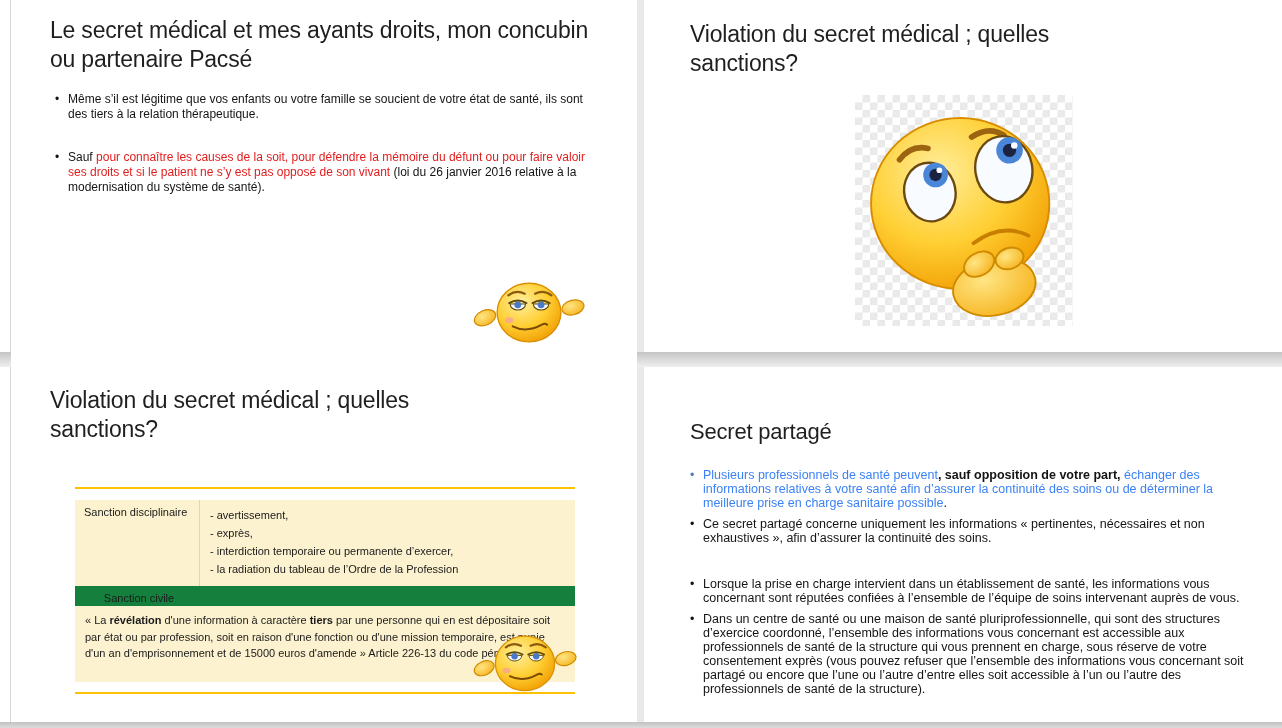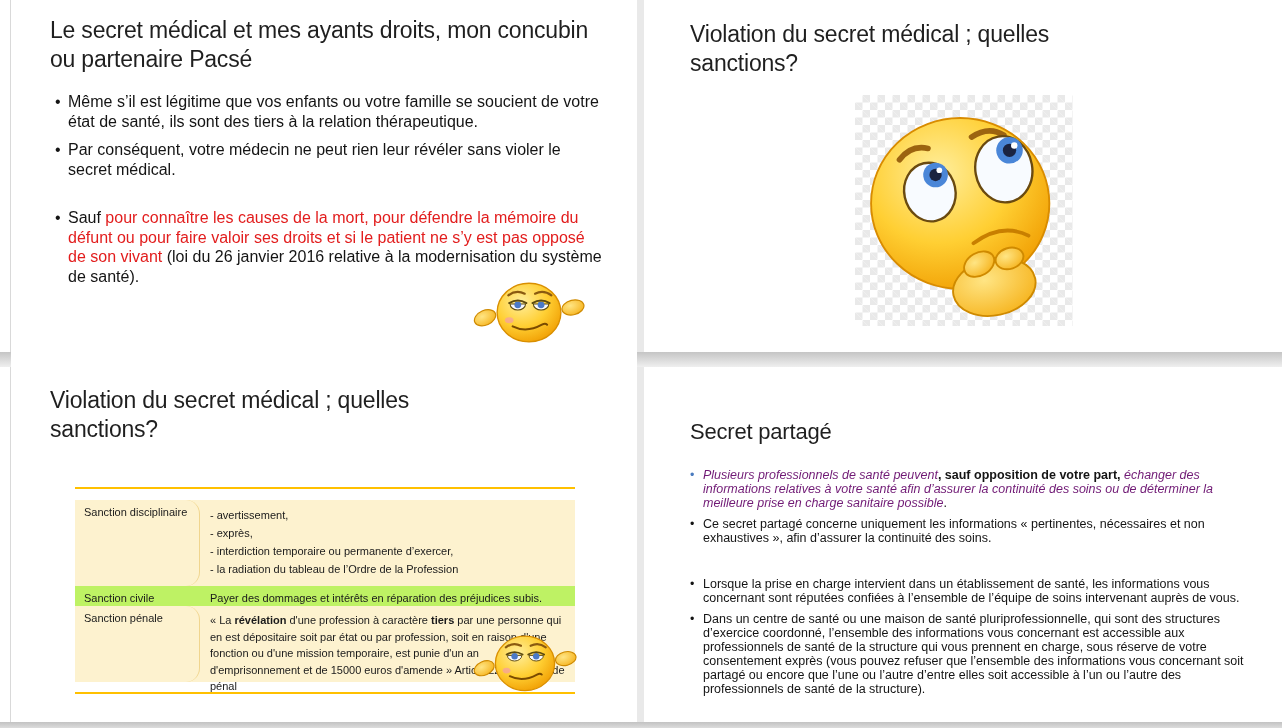--- a/index.html
+++ b/index.html
@@ -29,21 +29,21 @@
   #slide-tr .slide-title{left:46px;top:20px;width:470px;}
   #slide-bl .slide-title{left:39px;top:18px;width:470px;}
   #slide-br .slide-title{left:46px;top:34px;width:470px;font-size:22px;margin-top:16px;}
 
   
   ul.bullets{list-style:none;margin:0;padding:0;position:absolute;}
   ul.bullets li{position:relative;padding-left:13px;}
   ul.bullets li:before{content:"\2022";position:absolute;left:0;top:0;}
 
   
-  #slide-tl ul.bullets{left:44px;top:92px;width:548px;font-size:16px;line-height:1.22;color:#141414;}
+  #slide-tl ul.bullets{left:44px;top:92px;width:548px;font-size:12px;line-height:1.22;color:#141414;}
   #slide-tl li{margin-bottom:9px;}
   #slide-tl li.spaced{margin-top:29px;}
   .red{color:#e21d1d;}
 
   
   .checker-img{
     position:absolute;left:211px;top:95px;width:218px;height:231px;
     background-color:#ffffff;
     background-image:
       linear-gradient(45deg,#e9e9e9 25%,transparent 25%,transparent 75%,#e9e9e9 75%),
@@ -53,37 +53,37 @@
   }
   .checker-img svg{position:absolute;left:4px;top:6px;}
 
   
   .gold-rule{position:absolute;height:2px;background:#ffc000;}
   #rule-top{left:64px;top:119px;width:500px;}
   #rule-bottom{left:64px;top:324px;width:500px;}
   .sanction-table{position:absolute;left:64px;top:132px;width:500px;font-size:11px;color:#1a1a1a;}
   .t-row{display:flex;}
   .t-row.cream{background:#fdf2cf;}
-  .t-row.white{background:#bef264;}
-  .t-label{width:125px;flex:0 0 125px;padding:6px 6px 0 9px;box-sizing:border-box;border-radius:14px;}
+  .t-row.white{background:#15803d;text-align:center;}
+  .t-label{width:125px;flex:0 0 125px;padding:6px 6px 0 9px;box-sizing:border-box;}
   .t-row.cream .t-label{border-right:1px solid #f0d58e;}
   .t-value{flex:1;padding:6px 8px 8px 10px;box-sizing:border-box;}
   #row-disc{height:86px;}
   #row-disc .t-value{line-height:1.65;}
   #row-civ{height:20px;}
   #row-pen{height:76px;}
   #row-pen .t-value{line-height:1.5;}
   .b{font-weight:bold;}
 
   
   #slide-br ul.bullets{left:46px;top:100px;width:572px;font-size:12.5px;line-height:1.12;color:#141414;}
   #slide-br li{margin-bottom:7px;}
   #slide-br li.spaced{margin-top:32px;}
   #slide-br li.blue-bullet:before{color:#4a7bbf;}
-  .blue{color:#701a75;font-style:italic;}
+  .blue{color:#3b82f6;}
   .semib{font-weight:bold;}
 
   
   .shrug-wrap{position:absolute;}
   #shrug-tl{left:462px;top:272px;width:112px;height:76px;}
   #shrug-bl{left:462px;top:258px;width:104px;height:70px;}
 </style>
 </head>
 <body>
 
@@ -135,22 +135,21 @@
 
 <div class="left-page-edge"></div>
 <div class="v-gutter"></div>
 <div class="h-gutter"></div>
 <div class="bottom-gutter"></div>
 
 <div class="slide" id="slide-tl">
   <div class="slide-title">Le secret médical et mes ayants droits, mon concubin ou partenaire Pacsé</div>
   <ul class="bullets">
     <li>Même s’il est légitime que vos enfants ou votre famille se soucient de votre état de santé, ils sont des tiers à la relation thérapeutique.</li>
-    <li>Par conséquent, votre médecin ne peut rien leur révéler sans violer le secret médical.</li>
-    <li class="spaced"><span>Sauf </span><span class="red">pour connaître les causes de la mort, pour défendre la mémoire du défunt ou pour faire valoir ses droits et si le patient ne s’y est pas opposé de son vivant </span><span>(loi du 26 janvier 2016 relative à la modernisation du système de santé).</span></li>
+    <li class="spaced"><span>Sauf </span><span class="red">pour connaître les causes de la soit, pour défendre la mémoire du défunt ou pour faire valoir ses droits et si le patient ne s’y est pas opposé de son vivant </span><span>(loi du 26 janvier 2016 relative à la modernisation du système de santé).</span></li>
   </ul>
   <div class="shrug-wrap" id="shrug-tl">
     <svg width="112" height="76" viewBox="0 0 130 86">
         <use href="#shrug"></use>
       </svg>
   </div>
 </div>
 
 <div class="slide" id="slide-tr">
   <div class="slide-title">Violation du secret médical ; quelles sanctions?</div>
@@ -170,25 +169,23 @@
       <div class="t-label">Sanction disciplinaire</div>
       <div class="t-value">
         <div>- avertissement,</div>
         <div>- exprès,</div>
         <div>- interdiction temporaire ou permanente d’exercer,</div>
         <div>- la radiation du tableau de l’Ordre de la Profession</div>
       </div>
     </div>
     <div class="t-row white" id="row-civ">
       <div class="t-label">Sanction civile</div>
-      <div class="t-value">Payer des dommages et intérêts en réparation des préjudices subis.</div>
     </div>
     <div class="t-row cream" id="row-pen">
-      <div class="t-label">Sanction pénale</div>
-      <div class="t-value"><span>« La </span><span class="b">révélation</span><span> d'une profession à caractère </span><span class="b">tiers</span><span> par une personne qui en est dépositaire soit par état ou par profession, soit en raison d'une fonction ou d'une mission temporaire, est punie d'un an d'emprisonnement et de 15000 euros d'amende » Article 226-13 du code pénal</span></div>
+      <div class="t-value"><span>« La </span><span class="b">révélation</span><span> d'une information à caractère </span><span class="b">tiers</span><span> par une personne qui en est dépositaire soit par état ou par profession, soit en raison d'une fonction ou d'une mission temporaire, est punie d'un an d'emprisonnement et de 15000 euros d'amende » Article 226-13 du code pénal</span></div>
     </div>
   </div>
 
   <div class="gold-rule" id="rule-bottom"></div>
   <div class="shrug-wrap" id="shrug-bl">
     <svg width="104" height="70" viewBox="0 0 130 86">
         <use href="#shrug"></use>
       </svg>
   </div>
 </div>

